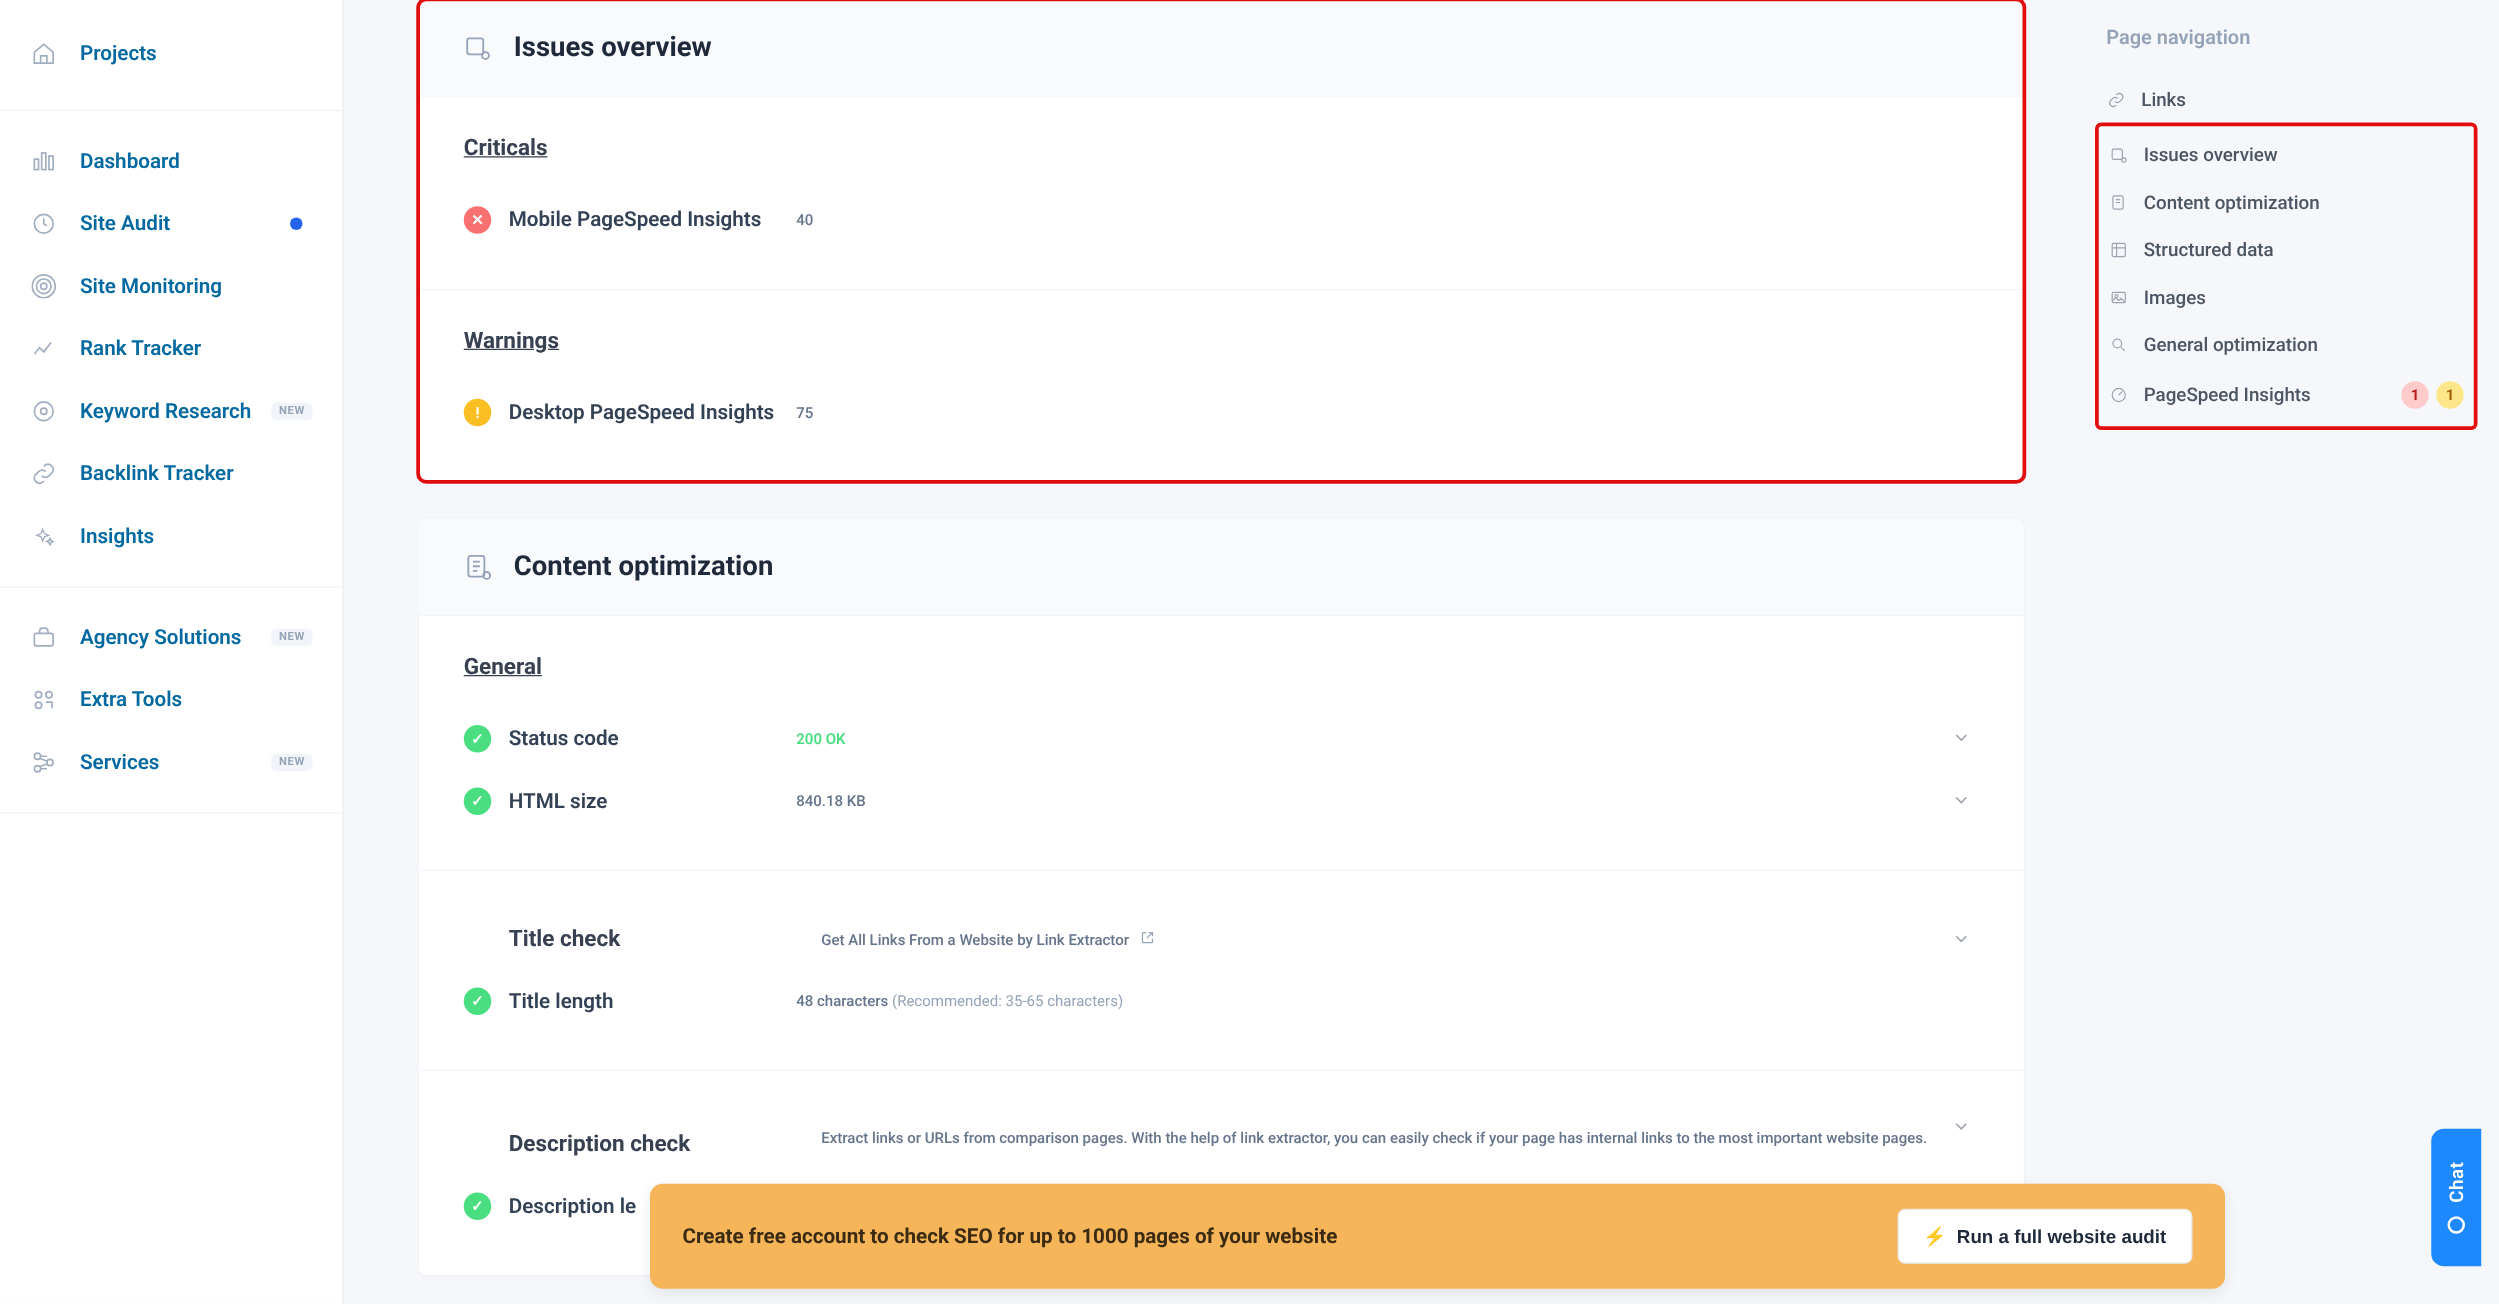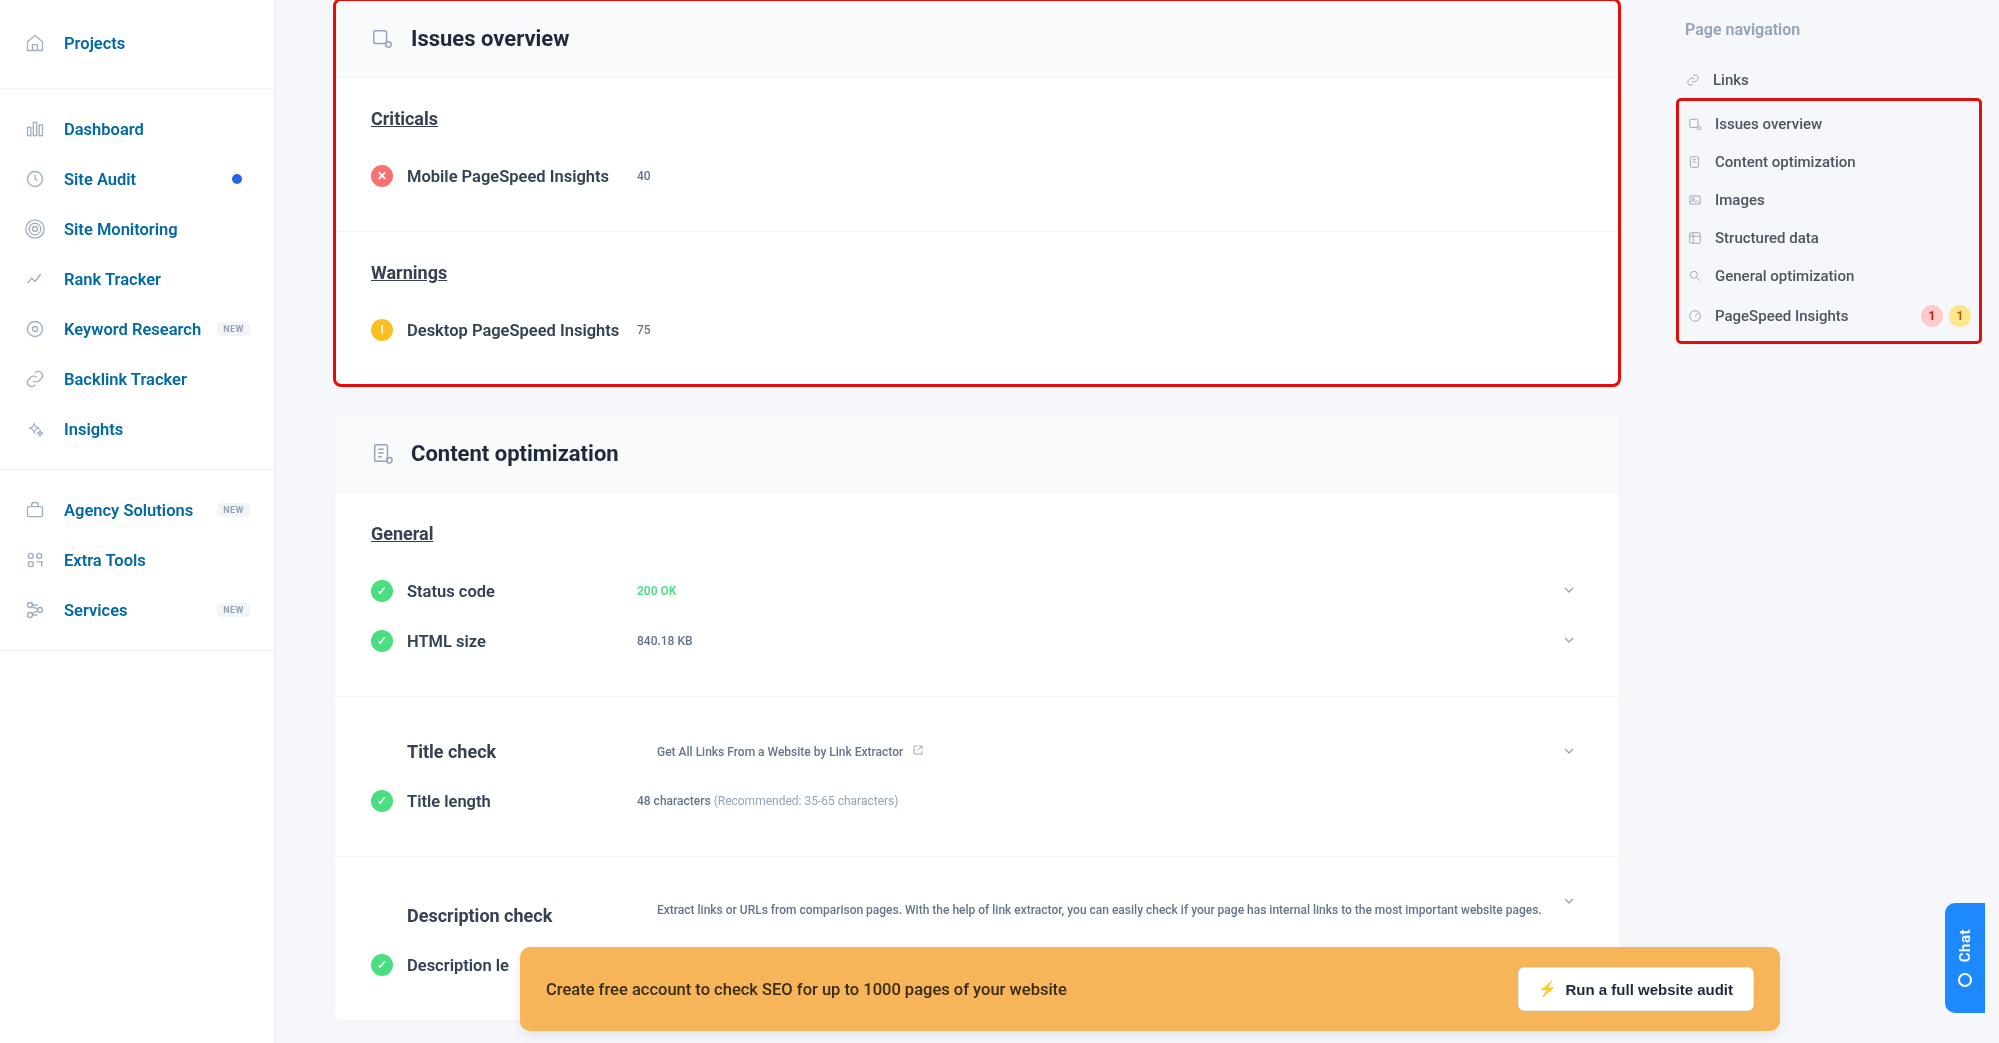--- a/index.html
+++ b/index.html
@@ -232,21 +232,21 @@
   background: #f5b558;
   color: #5b3a0a;
   border-radius: 10px;
   display: flex;
   align-items: center;
   padding: 20px 26px;
   font-size: 16.5px;
   font-weight: 500;
   box-shadow: 0 4px 12px rgba(0,0,0,0.08);
 }
-.cta-text { flex: 1; color: #3b2b12; }
+.cta-text { flex: 1; color: #3b2b12; font-weight: bold; }
 .cta-button {
   background: #fff;
   color: #1e293b;
   border: 1px solid #e5e7eb;
   border-radius: 6px;
   padding: 12px 20px;
   font-size: 15px;
   font-weight: 600;
   display: inline-flex;
   align-items: center;
@@ -540,35 +540,35 @@
           <svg viewBox="0 0 24 24">
             <rect x="4" y="3" width="14" height="18" rx="2"></rect>
             <path d="M8 8h6M8 12h6"></path>
           </svg>
         </span>
       <span class="pagenav-label">Content optimization</span>
     </div>
     <div class="pagenav-item">
       <span class="pagenav-icon">
           <svg viewBox="0 0 24 24">
+            <rect x="3" y="3" width="18" height="18" rx="2"></rect>
+            <path d="M3 9h18M9 3v18"></path>
+          </svg>
+        </span>
+      <span class="pagenav-label">Structured data</span>
+    </div>
+    <div class="pagenav-item">
+      <span class="pagenav-icon">
+          <svg viewBox="0 0 24 24">
             <rect x="3" y="5" width="18" height="14" rx="2"></rect>
             <circle cx="9" cy="10" r="2"></circle>
             <path d="M3 17l5-5 4 4 3-3 6 6"></path>
           </svg>
         </span>
       <span class="pagenav-label">Images</span>
-    </div>
-    <div class="pagenav-item">
-      <span class="pagenav-icon">
-          <svg viewBox="0 0 24 24">
-            <rect x="3" y="3" width="18" height="18" rx="2"></rect>
-            <path d="M3 9h18M9 3v18"></path>
-          </svg>
-        </span>
-      <span class="pagenav-label">Structured data</span>
     </div>
     <div class="pagenav-item">
       <span class="pagenav-icon">
           <svg viewBox="0 0 24 24">
             <circle cx="10" cy="10" r="6"></circle>
             <path d="M20 20l-5-5"></path>
           </svg>
         </span>
       <span class="pagenav-label">General optimization</span>
     </div>

